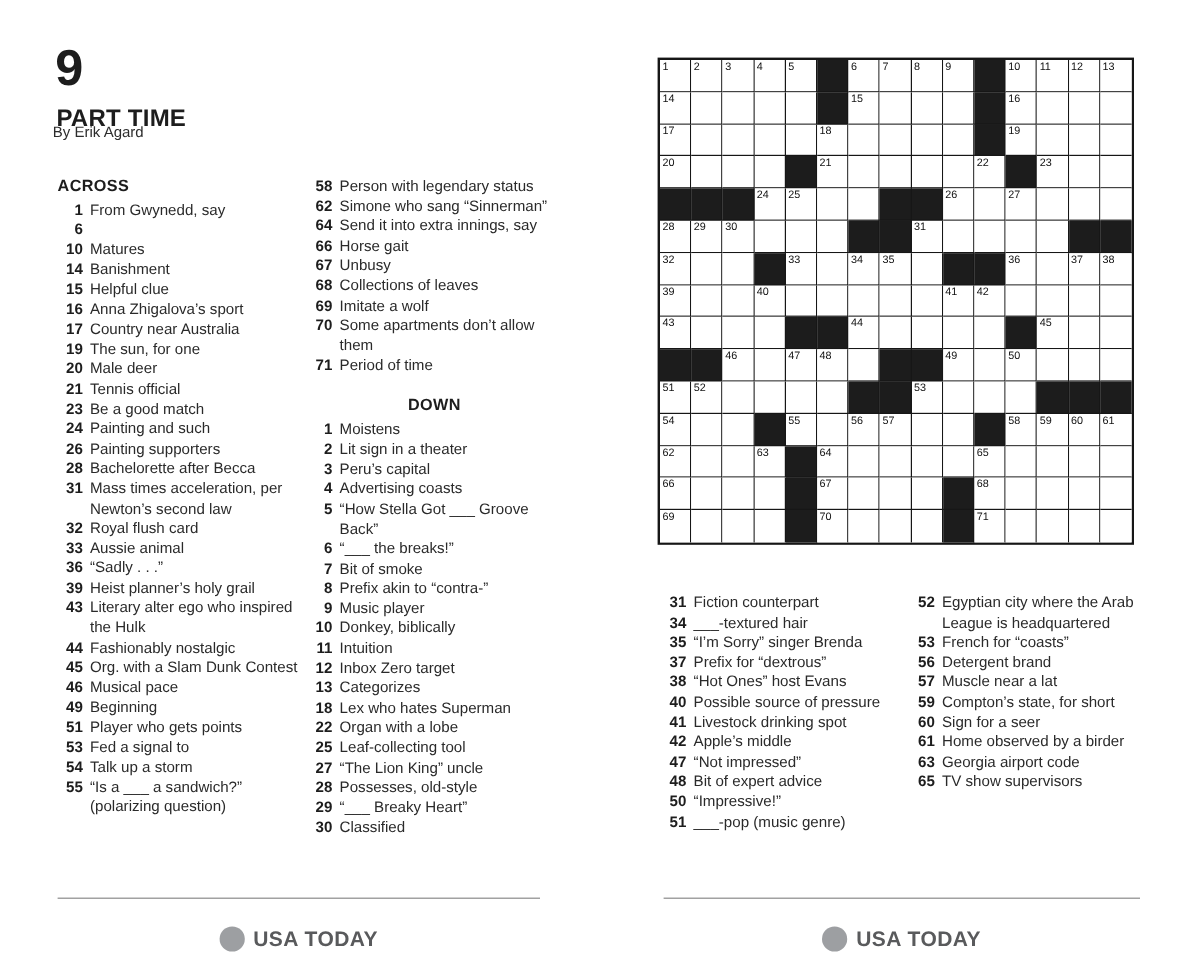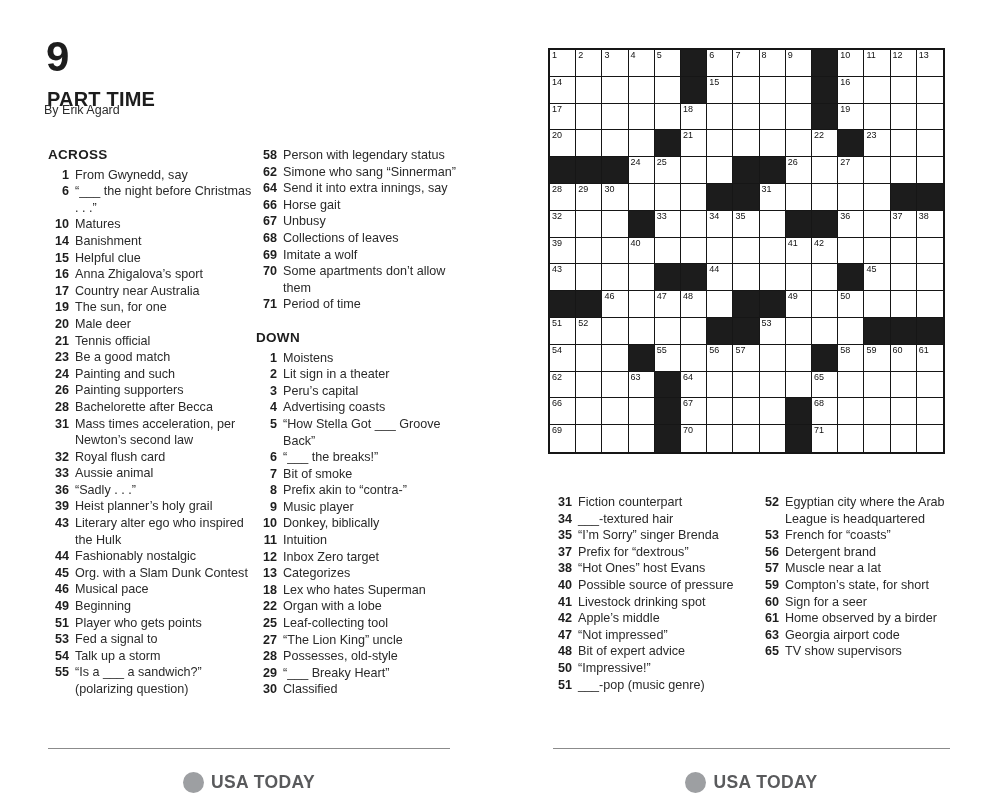--- a/index.html
+++ b/index.html
@@ -10,21 +10,21 @@
   .abs{position:absolute;}
   
   .pz-num{left:46px;top:36px;font-size:42px;font-weight:800;letter-spacing:-1px;color:#1d1d1d;line-height:1;}
   .pz-title{left:47px;top:88px;font-size:20px;font-weight:700;color:#1d1d1d;letter-spacing:.2px;margin:0;}
   .byline{left:44px;top:103px;font-size:12.5px;color:#2c2c2c;}
   
   .sec-head{font-size:13.5px;font-weight:700;color:#1d1d1d;letter-spacing:.3px;margin:0 0 3px 0;}
   .clue-col{font-size:12.6px;line-height:16.6px;}
   .col1{left:48px;top:147px;width:206px;}
   .col2{left:256px;top:147px;width:212px;}
-  .col2 .sec-head{margin-top:17px;}
+  .col2 .sec-head{margin-top:17px;text-align:center;}
   .rp-col1{left:551px;top:494px;width:206px;}
   .rp-col2{left:758px;top:494px;width:194px;}
   .clue{display:flex;align-items:flex-start;}
   .clue .num{min-width:21px;text-align:right;font-weight:700;margin-right:6px;flex-shrink:0;color:#1d1d1d;}
   .clue .txt{flex:1;color:#2a2a2a;}
   
   .grid{
     left:548px;top:48px;width:397px;height:406px;box-sizing:border-box;
     display:grid;grid-template-columns:repeat(15,1fr);grid-template-rows:repeat(15,1fr);
     border:2px solid #161616;background:#fff;
@@ -56,21 +56,20 @@
 
     <div class="abs clue-col col1">
       <h2 class="sec-head">ACROSS</h2>
       <div>
           <div class="clue">
             <span class="num">1</span>
             <span class="txt">From Gwynedd, say</span>
           </div>
           <div class="clue">
             <span class="num">6</span>
-            <span class="txt">“___ the night before Christmas . . .”</span>
           </div>
           <div class="clue">
             <span class="num">10</span>
             <span class="txt">Matures</span>
           </div>
           <div class="clue">
             <span class="num">14</span>
             <span class="txt">Banishment</span>
           </div>
           <div class="clue">

